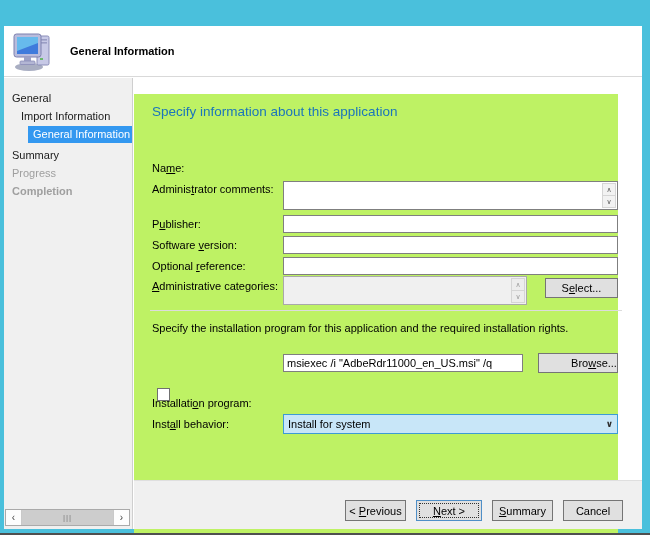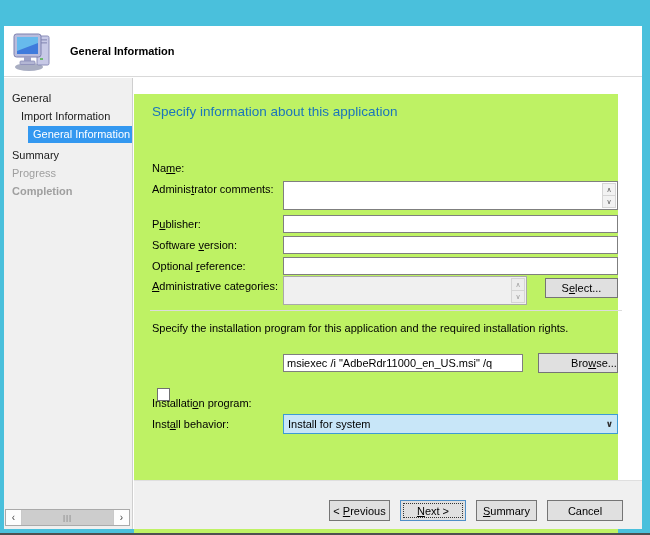--- a/index.html
+++ b/index.html
@@ -53,21 +53,21 @@
   .checkbox{position:absolute;left:23px;width:13px;height:13px;background:#fff;border:1px solid #707070;cursor:pointer;}
   .combo{position:absolute;left:149px;width:335px;height:20px;background:#c8e6f8;border:1px solid #3d9bd5;display:flex;align-items:center;padding:0 4px;font-size:11px;color:#000;cursor:pointer;}
   .combo .chev{margin-left:auto;font-size:9px;font-weight:bold;color:#2d2d2d;}
 
   
   .footer{position:absolute;left:130px;top:402px;width:508px;height:49px;background:#f0f0f0;border-top:1px solid #dfdfdf;display:flex;align-items:flex-start;justify-content:flex-end;gap:10px;padding:19px 19px 0 0;}
   .footer .btn{height:21px;}
   .btn.prev{width:61px;}
   .btn.next{width:66px;border:1px solid #4f8fc7;outline:1px dotted #333;outline-offset:-4px;}
   .btn.summ{width:61px;}
-  .btn.canc{width:76px;}
+  .btn.canc{width:60px;}
 </style>
 </head>
 <body>
 
 <div class="window">
 
 
   <div class="frame">
 
     <div class="header">

